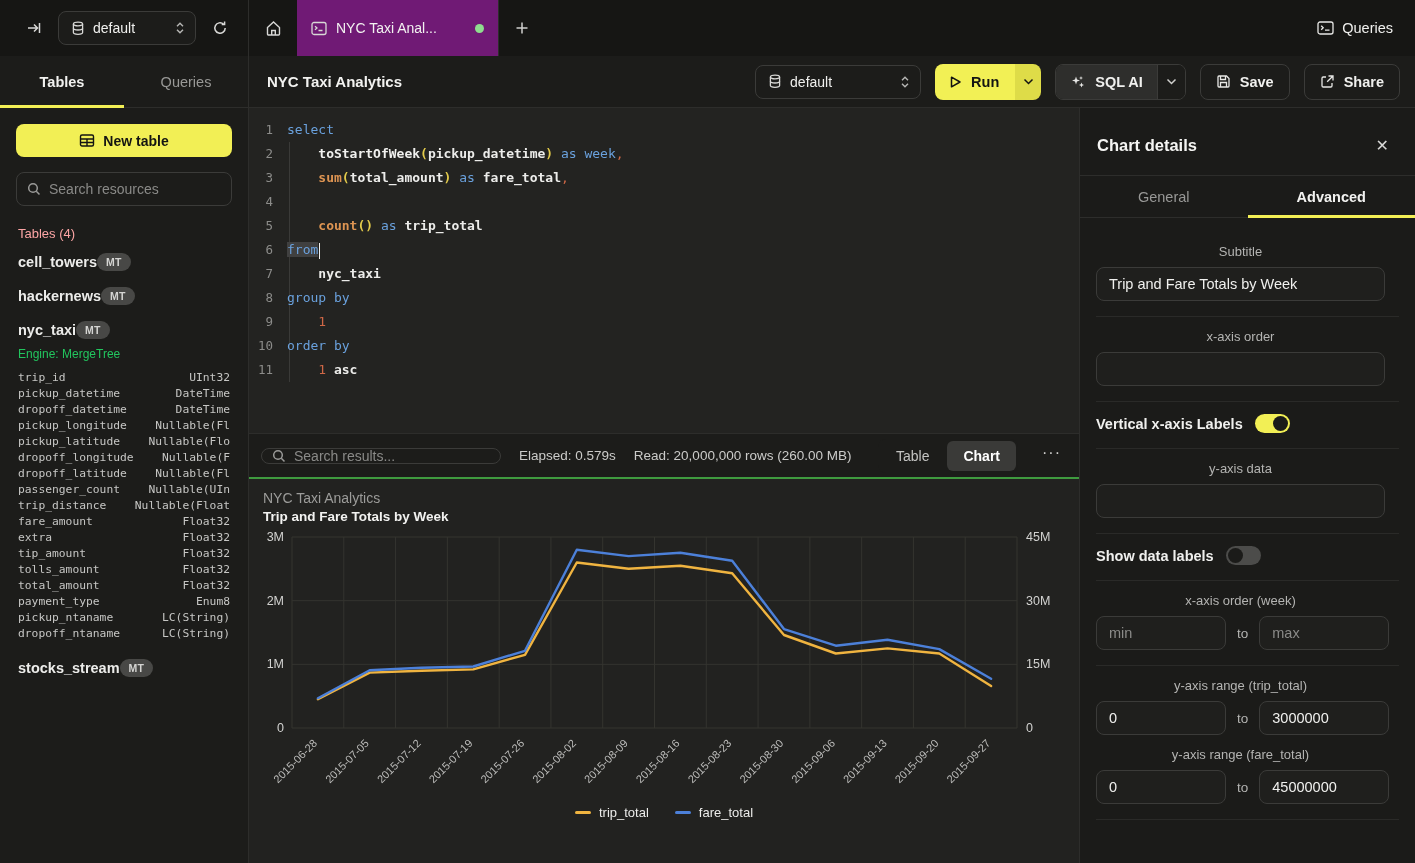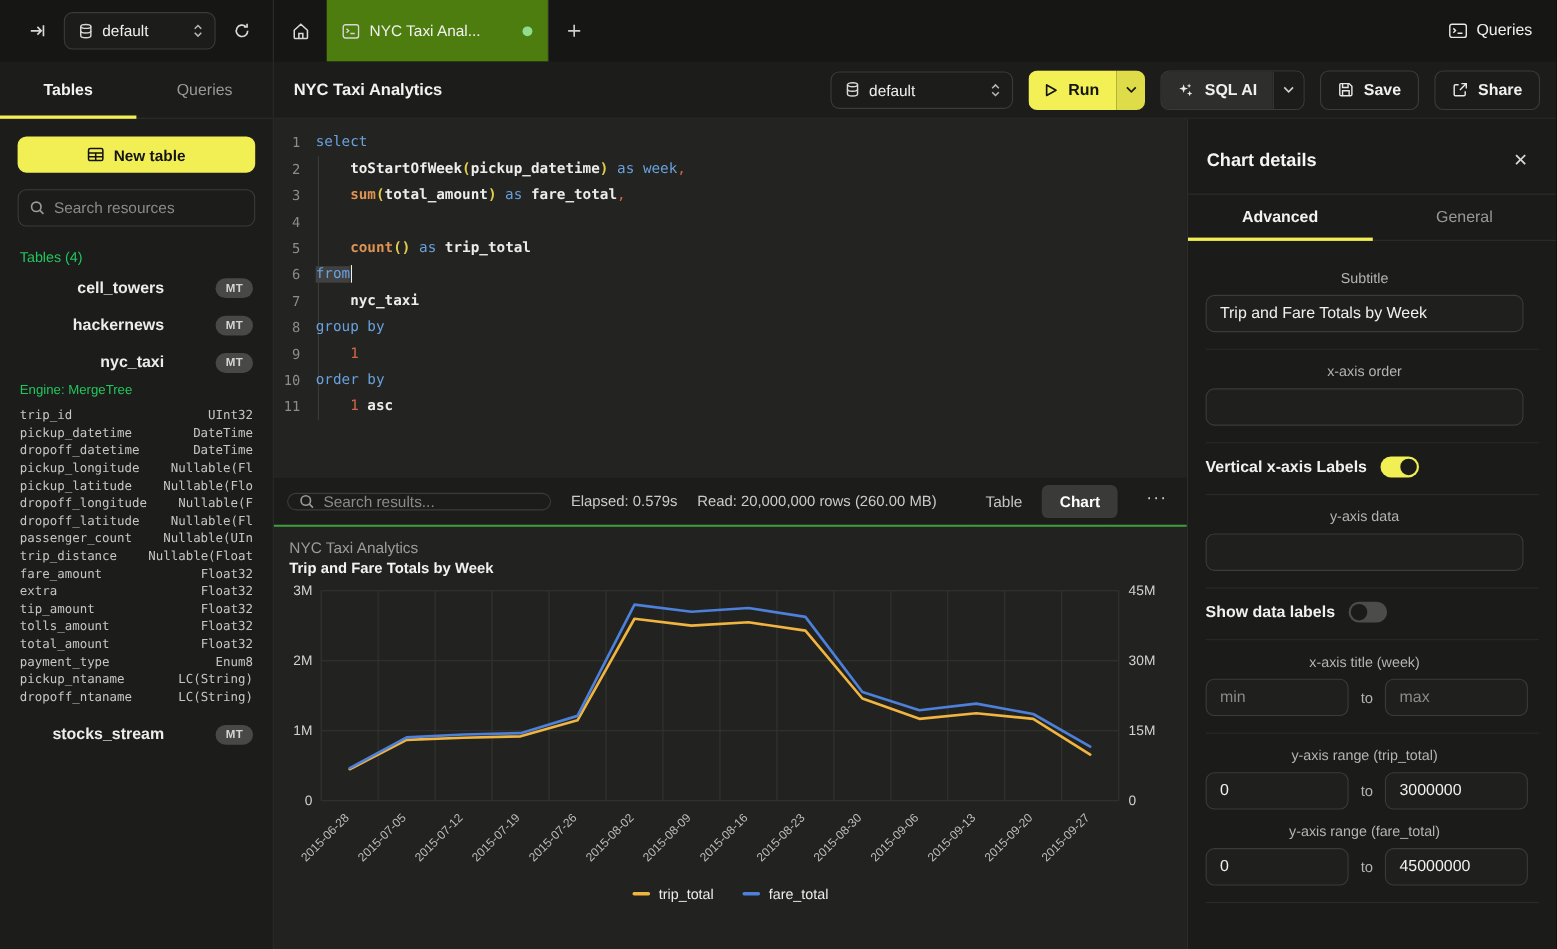--- a/index.html
+++ b/index.html
@@ -10,21 +10,21 @@
     font-family:"Liberation Sans", sans-serif; font-size:14px;
   }
   
   .topbar { height:56px; display:flex; align-items:stretch; background:#161614; }
   .tb-left { width:249px; display:flex; align-items:center; gap:10px; padding:0 14px 0 20px; border-right:1px solid #2d2d2b; }
   .icon-btn { display:flex; align-items:center; justify-content:center; width:28px; height:28px; border-radius:6px; cursor:pointer; color:#d8d8d6; flex:none; }
   .db-select { display:flex; align-items:center; gap:8px; height:34px; padding:0 10px 0 12px; border:1px solid #3b3b39; border-radius:8px; background:#1c1c1a; cursor:pointer; flex:1; }
   .db-select .lbl { flex:1; color:#f0f0ee; font-size:14px; }
   .tb-tabs { display:flex; align-items:stretch; flex:1; }
   .home-btn { width:48px; display:flex; align-items:center; justify-content:center; color:#d8d8d6; cursor:pointer; }
-  .editor-tab { width:202px; display:flex; align-items:center; gap:9px; padding:0 14px; background:#4d7c0f; border-right:1px solid #2d2d2b; cursor:pointer; }
+  .editor-tab { width:202px; display:flex; align-items:center; gap:9px; padding:0 14px; background:#701a75; border-right:1px solid #2d2d2b; cursor:pointer; }
   .editor-tab .t-label { flex:1; color:#f2f2f0; font-size:14px; white-space:nowrap; overflow:hidden; }
   .green-dot { width:9px; height:9px; border-radius:50%; background:#8fdd8f; flex:none; }
   .plus-btn { width:46px; display:flex; align-items:center; justify-content:center; color:#cfcfcd; font-size:19px; cursor:pointer; }
   .tb-right { display:flex; align-items:center; padding-right:22px; }
   .queries-btn { display:flex; align-items:center; gap:8px; color:#f0f0ee; cursor:pointer; font-size:14.5px; }
   
   .layout { display:flex; height:807px; }
   .sidebar { width:249px; flex:none; border-right:1px solid #2d2d2b; background:#1c1c1a; display:flex; flex-direction:column; }
   .main { flex:1; display:flex; flex-direction:column; min-width:0; }
   
@@ -32,22 +32,22 @@
   .side-tab { flex:1; display:flex; align-items:center; justify-content:center; font-size:14.5px; color:#98989
 
 6; cursor:pointer; position:relative; color:#989896; }
   .side-tab.active { color:#f2f2f0; font-weight:700; }
   .side-tab.active::after { content:""; position:absolute; left:0; right:0; bottom:-1px; height:3px; background:#f2ef55; }
   .side-body { padding:16px; overflow:hidden; }
   .new-table-btn { width:100%; height:33px; background:#f2ef55; color:#141412; border:none; border-radius:8px; font-size:14px; font-weight:700; display:flex; align-items:center; justify-content:center; gap:8px; cursor:pointer; font-family:inherit; }
   .search-box { margin-top:15px; height:34px; border:1px solid #3b3b39; border-radius:8px; display:flex; align-items:center; gap:8px; padding:0 10px; background:#1c1c1a; }
   .search-box input { border:none; outline:none; background:transparent; color:#e8e8e6; font-size:14px; width:100%; font-family:inherit; }
   .search-box input::placeholder { color:#8a8a88; }
-  .section-label { margin:20px 2px 4px; font-size:13px; color:#22c55e; }
-  .table-row { display:flex; align-items:center; justify-content:flex-end; padding:8px 2px; cursor:pointer;gap:47px; }
+  .section-label { margin:20px 2px 4px; font-size:13px; color:#fca5a5; }
+  .table-row { display:flex; align-items:center; justify-content:flex-start; padding:8px 2px; cursor:pointer; }
   .table-name { font-size:14.5px; font-weight:700; color:#ececea; }
   .mt-badge { background:#48484
 
 6; background:#484846; color:#d4d4d2; font-size:10.5px; font-weight:700; padding:3px 9px; border-radius:9px; letter-spacing:.3px; }
   .engine-line { font-size:12px; color:#22c55e; padding:0 2px 8px; }
   .col-row { display:flex; justify-content:space-between; padding:1.5px 2px 1.5px 2px; font-family:"DejaVu Sans Mono", monospace; font-size:11.3px; color:#c6c6c4; }
   .col-row .cname { white-space:nowrap; }
   .col-row .ctype { white-space:nowrap; overflow:hidden; }
   .gap8 { height:10px; }
   
@@ -528,22 +528,22 @@
               </div>
           </div>
         </div>
 
         <div class="right-panel">
           <div class="panel-header">
             <span class="panel-title">Chart details</span>
             <span class="panel-close">✕</span>
           </div>
           <div class="panel-tabs" id="panel-tabs">
+              <div class="panel-tab">General</div>
               <div class="panel-tab active">Advanced</div>
-              <div class="panel-tab">General</div>
             </div>
           <div class="panel-fields">
 
             <div class="field-label">Subtitle</div>
             <input class="text-input" value="Trip and Fare Totals by Week" style="">
             <div class="divider"></div>
 
             <div class="field-label">x-axis order</div>
             <input class="text-input" value="" style="">
             <div class="divider"></div>
@@ -561,21 +561,21 @@
             <div class="divider"></div>
 
             <div class="toggle-row">
               <span class="t-label">Show data labels</span>
               <div class="toggle off">
                   <div class="knob"></div>
                 </div>
             </div>
             <div class="divider"></div>
 
-            <div class="field-label">x-axis title (week)</div>
+            <div class="field-label">x-axis order (week)</div>
             <div class="range-row">
               <input class="text-input range-input" placeholder="min" style="">
               <span class="to-label">to</span>
               <input class="text-input range-input" placeholder="max" style="">
             </div>
             <div class="divider"></div>
 
             <div class="field-label">y-axis range (trip_total)</div>
             <div class="range-row">
               <input class="text-input range-input" value="0" style="">

